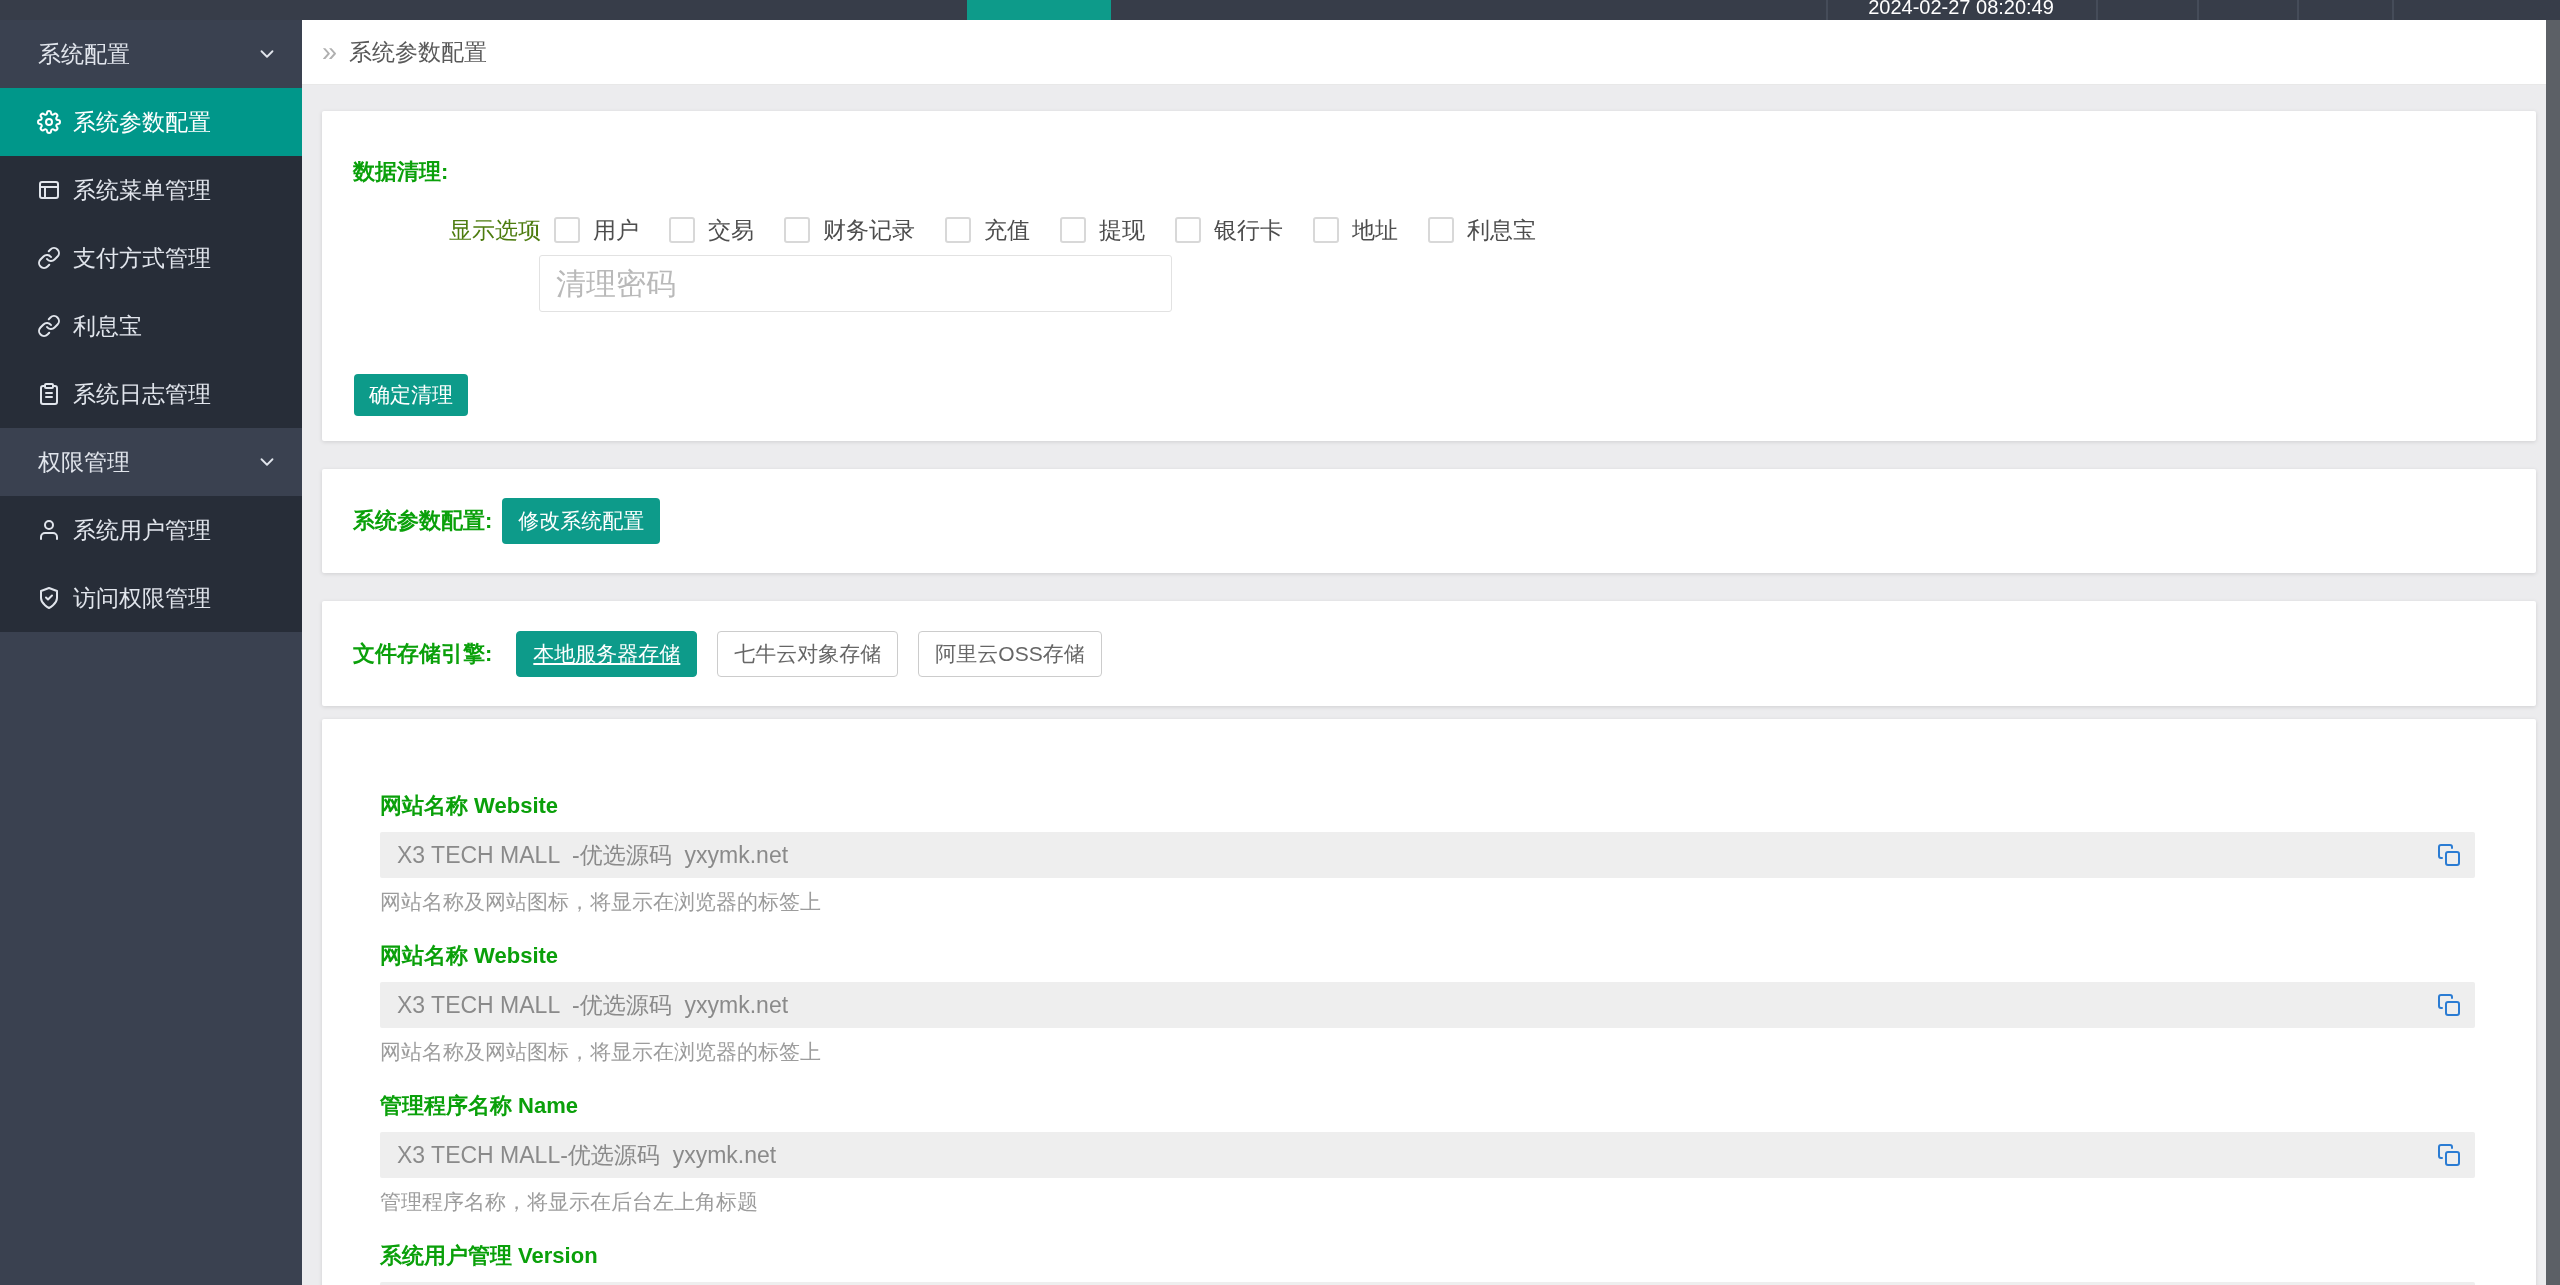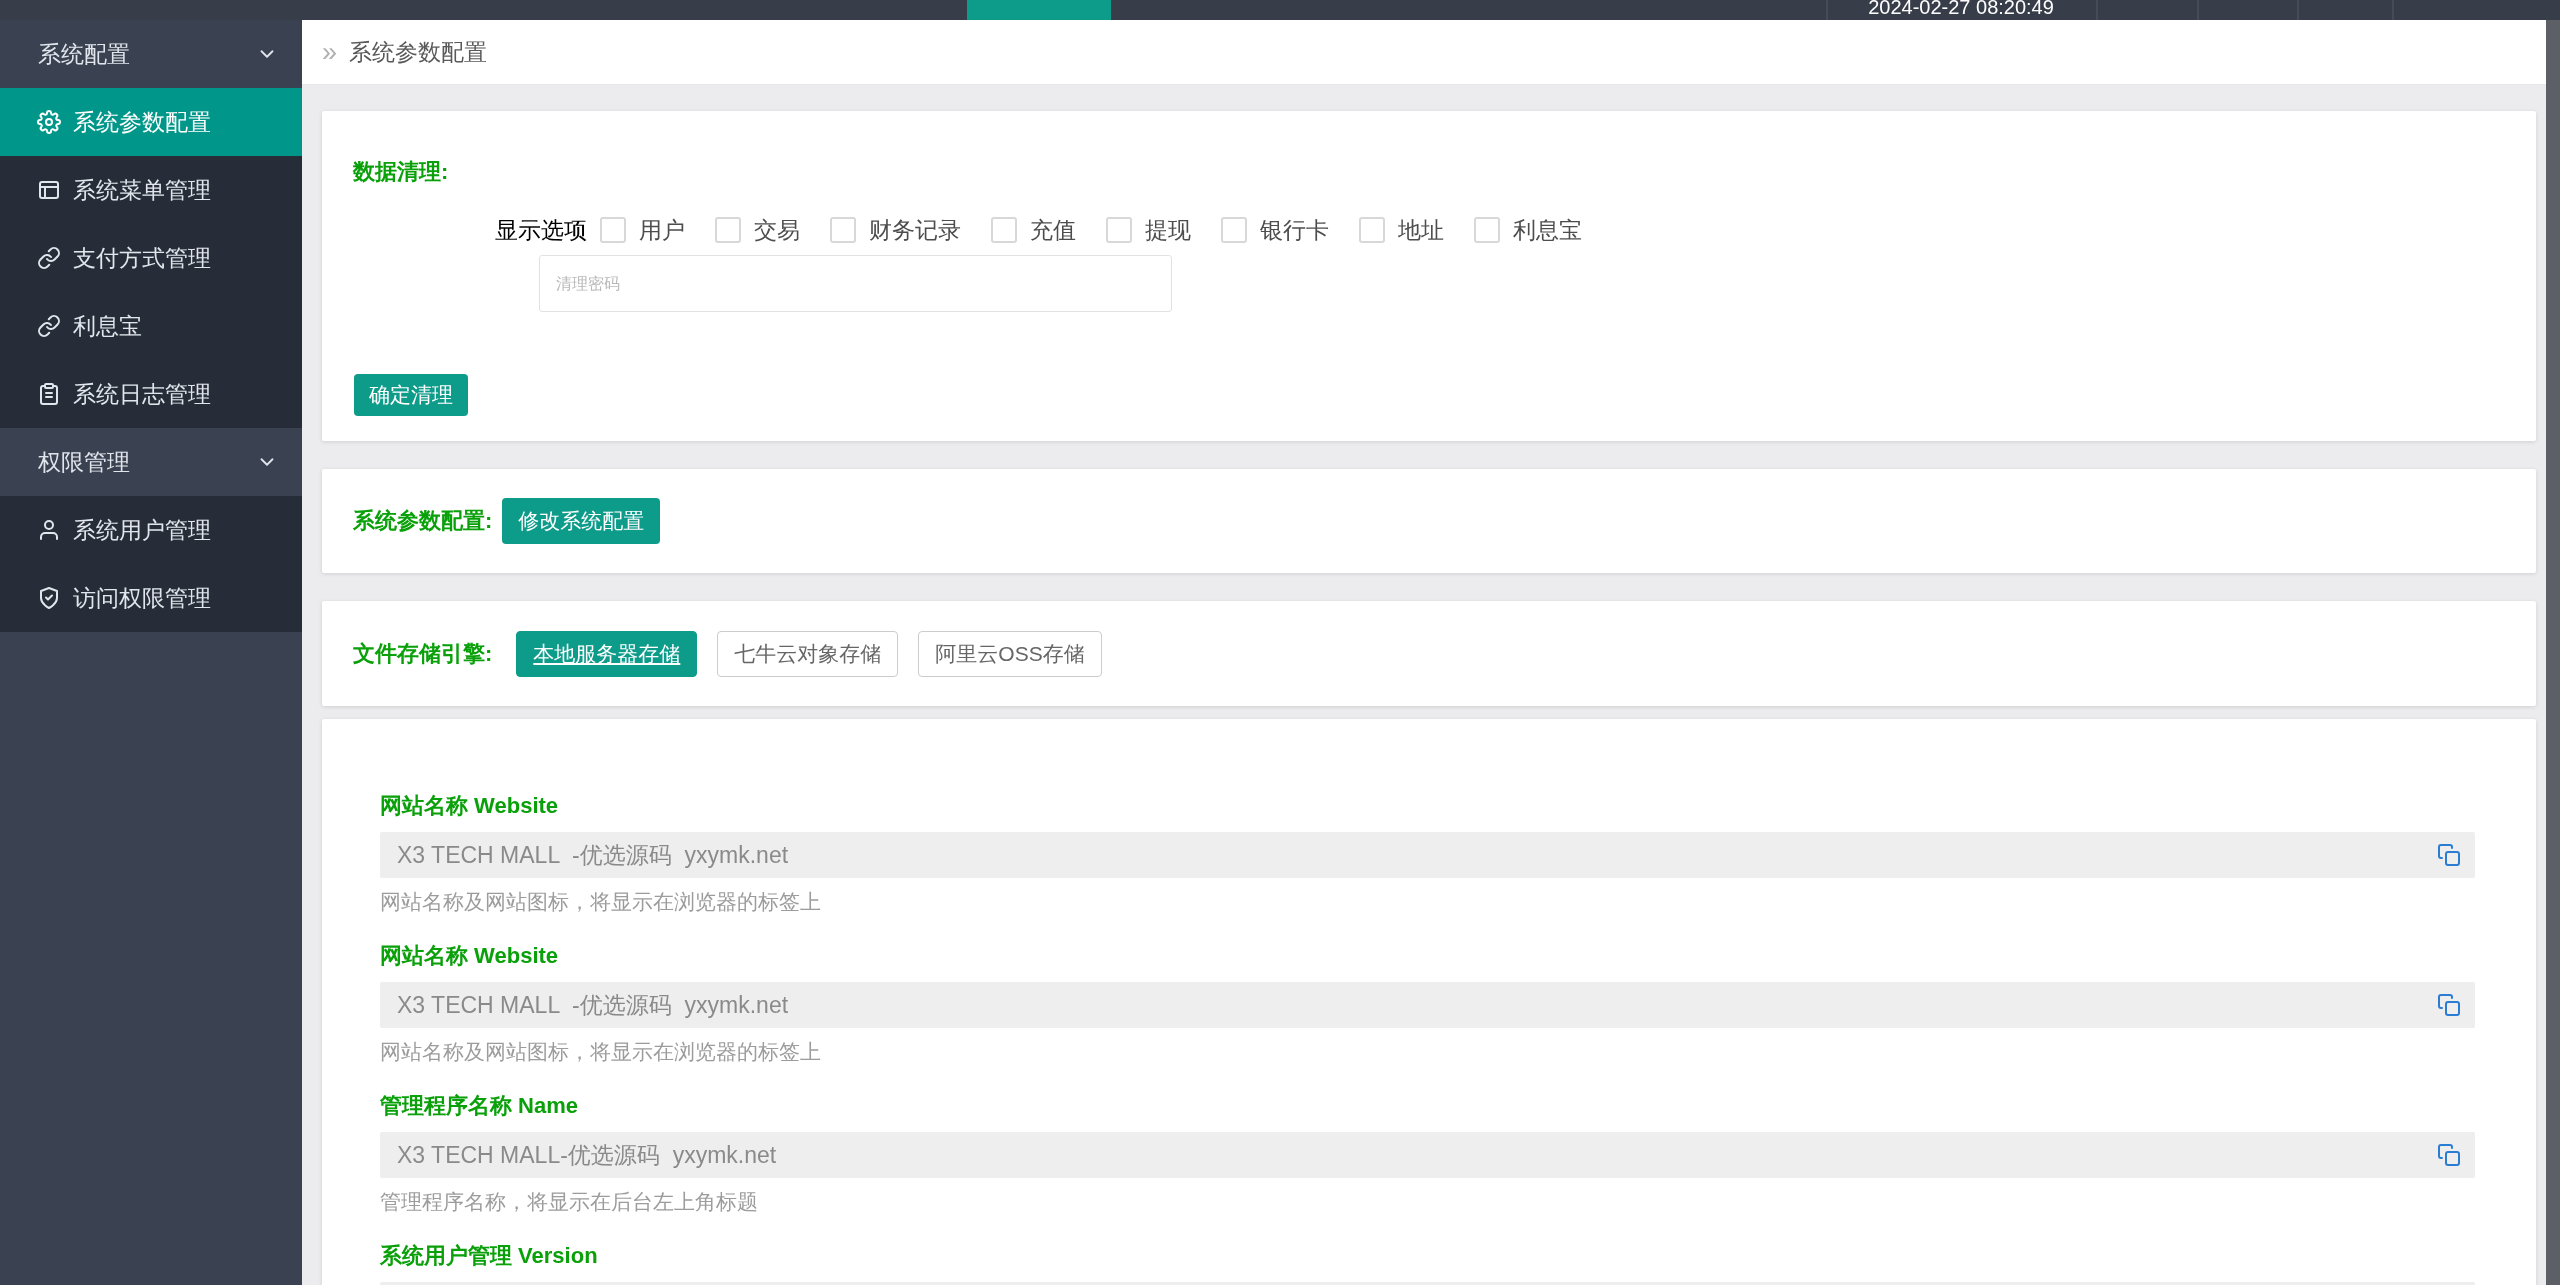--- a/index.html
+++ b/index.html
@@ -34,26 +34,26 @@
 
   .content { flex:1; padding:26px 10px 0 20px; overflow:hidden; }
   .card { background:#fff; box-shadow:0 1px 4px rgba(0,0,0,.12); border-radius:2px; }
 
   .sec-title { color:var(--green,#0aa00a); font-weight:bold; font-size:22px; white-space:nowrap; }
 
   
   .card-cleanup { position:relative; height:330px; margin-bottom:28px; }
   .card-cleanup .sec-title { position:absolute; left:31px; top:46px; }
   .opt-row { position:absolute; left:127px; top:91px; height:56px; display:flex; align-items:center; }
-  .opt-label { color:#000000; font-size:23px;margin-left:46px; }
+  .opt-label { color:#4d7c0f; font-size:23px; }
   .check-item { display:flex; align-items:center; margin-left:30px; cursor:pointer; }
   .check-item:first-of-type { margin-left:13px; }
   .cbox { width:26px; height:26px; border:2px solid #d8d8d8; border-radius:3px; background:#fff; margin-right:13px; flex-shrink:0; }
   .clabel { font-size:23px; color:#4d4d4d; white-space:nowrap; }
-  .pwd-input { position:absolute; left:217px; top:144px; width:633px; height:57px; border:1px solid #e2e2e2; border-radius:3px; font-size:16px; padding:0 16px; color:#666; background:#fff; font-family:inherit; }
+  .pwd-input { position:absolute; left:217px; top:144px; width:633px; height:57px; border:1px solid #e2e2e2; border-radius:3px; font-size:30px; padding:0 16px; color:#666; background:#fff; font-family:inherit; }
   .pwd-input::placeholder { color:#b9b9b9; }
   .btn { background:var(--teal,#0d9b8a); color:#fff; border:none; border-radius:4px; cursor:pointer; font-family:inherit; white-space:nowrap; }
   .btn-clean { position:absolute; left:32px; top:263px; height:42px; padding:0 15px; font-size:21px;font-family:Liberation Mono, monospace; }
 
   
   .card-sys { height:104px; display:flex; align-items:center; padding-left:31px; margin-bottom:28px; }
   .btn-modify { height:46px; padding:0 16px; font-size:21px; margin-left:10px; }
 
   
   .card-storage { height:105px; display:flex; align-items:center; padding-left:31px; margin-bottom:13px; }

